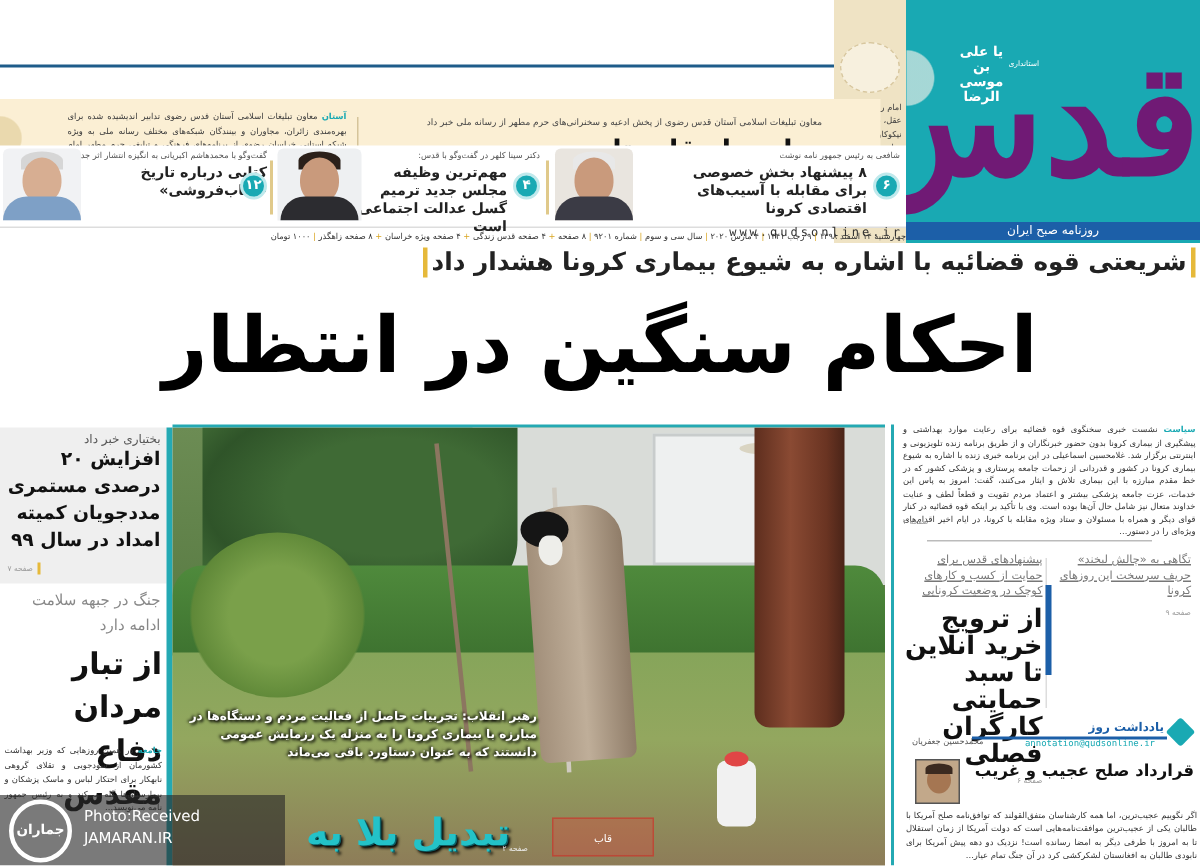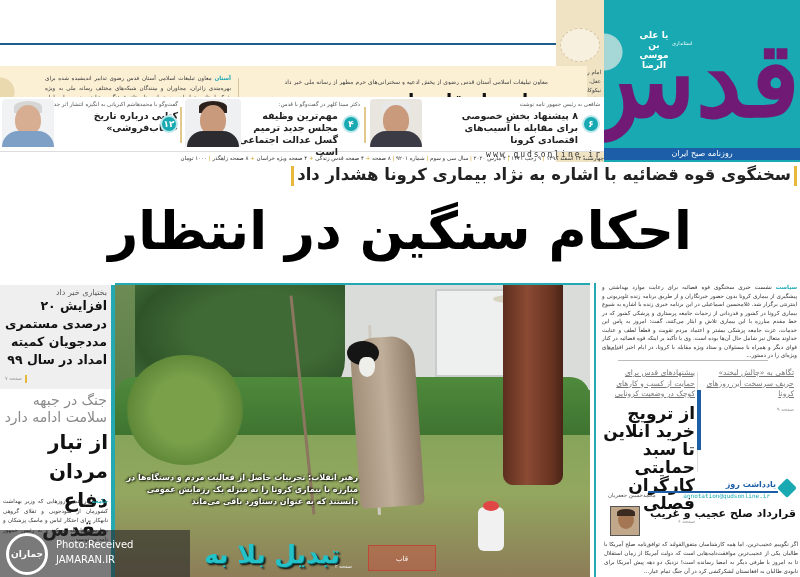--- a/index.html
+++ b/index.html
@@ -56,21 +56,21 @@
   .overline { left: 345px; top: 165px; width: 455px; height: 28px; font-size: 16.5px; font-weight: bold; color: #222; text-align: right; white-space: nowrap; }
   .overline .bar { display: inline-block; width: 3px; height: 20px; background: #e6b93a; vertical-align: middle; margin: 0 3px; }
   .headline { left: 0; top: 192px; width: 800px; height: 80px; font-size: 52px; font-weight: bold; color: #000; text-align: center; line-height: 78px; letter-spacing: -1px; font-family: "DejaVu Sans", sans-serif; }
 
   
   .lc-box1 { left: 0; top: 285px; width: 111px; height: 104px; background: #efefef; }
   .lc-kick { font-size: 8px; color: #555; text-align: right; padding: 3px 4px 0 0; }
   .lc-title { font-size: 12.5px; font-weight: bold; color: #111; text-align: right; padding: 0 4px; line-height: 18px; }
   .lc-ref { position: absolute; left: 5px; bottom: 6px; font-size: 5px; color: #999; }
   .lc-ref::before { content: ""; display: inline-block; width: 2px; height: 8px; background: #e6b93a; margin-left: 3px; vertical-align: middle; }
-  .lc-over { left: 0; top: 392px; width: 111px; font-size: 14px; color: #888; text-align: right; line-height: 17px; padding-right: 4px; }
+  .lc-over { left: 0; top: 392px; width: 111px; font-size: 10px; color: #888; text-align: right; line-height: 17px; padding-right: 4px; }
   .lc-big { left: 0; top: 428px; width: 111px; font-size: 20px; font-weight: bold; color: #111; text-align: right; line-height: 29px; padding-right: 3px; }
   .lc-body { left: 0; top: 497px; width: 111px; font-size: 5.6px; line-height: 9.5px; color: #333; text-align: justify; padding: 0 3px; }
   .lc-body .kicker { color: #19a9b3; font-weight: bold; }
   .colrule-l { left: 111px; top: 285px; width: 4px; height: 292px; background: #24a9b3; }
 
   
   .photo { left: 115px; top: 283px; width: 475px; height: 294px; overflow: hidden;
     background: linear-gradient(180deg, #6c8c54 0%, #5b7d45 40%, #7a9a4c 55%, #8ea85a 70%, #7d7350 100%); border-top: 2px solid #24a9b3; }
   .photo .wall { position: absolute; left: 200px; top: 0; width: 275px; height: 105px; background: #d9dcd8; }
   .photo .window { position: absolute; left: 320px; top: 4px; width: 90px; height: 88px; background: #eef0f0; border: 2px solid #c8cccc; }
@@ -202,21 +202,21 @@
   <span>سال سی و سوم</span> <span class="sep">|</span>
   <span>شماره ۹۲۰۱</span> <span class="sep">|</span>
   <span>۸ صفحه</span> <span class="sep">+</span>
   <span>۴ صفحه قدس زندگی</span> <span class="sep">+</span>
   <span>۴ صفحه ویژه خراسان</span> <span class="sep">+</span>
   <span>۸ صفحه زاهگذر</span> <span class="sep">|</span>
   <span>۱۰۰۰ تومان</span>
 </div>
 
 <div class="abs overline">
-  <span class="bar"></span><span>سخنگوی قوه قضائیه با اشاره به نژاد بیماری کرونا هشدار داد</span><span class="bar"></span>
+  <span class="bar"></span><span>شریعتی قوه قضائیه با اشاره به شیوع بیماری کرونا هشدار داد</span><span class="bar"></span>
 </div>
 <div class="abs headline">احکام سنگین در انتظار محتکران</div>
 
 <div class="abs lc-box1">
   <div class="lc-kick">بختیاری خبر داد</div>
   <div class="lc-title">افزایش ۲۰ درصدی مستمری مددجویان کمیته امداد در سال ۹۹</div>
   <div class="lc-ref">صفحه ۷</div>
 </div>
 <div class="abs lc-over">جنگ در جبهه سلامت ادامه دارد</div>
 <div class="abs lc-big">از تبار مردان دفاع مقدس</div>

